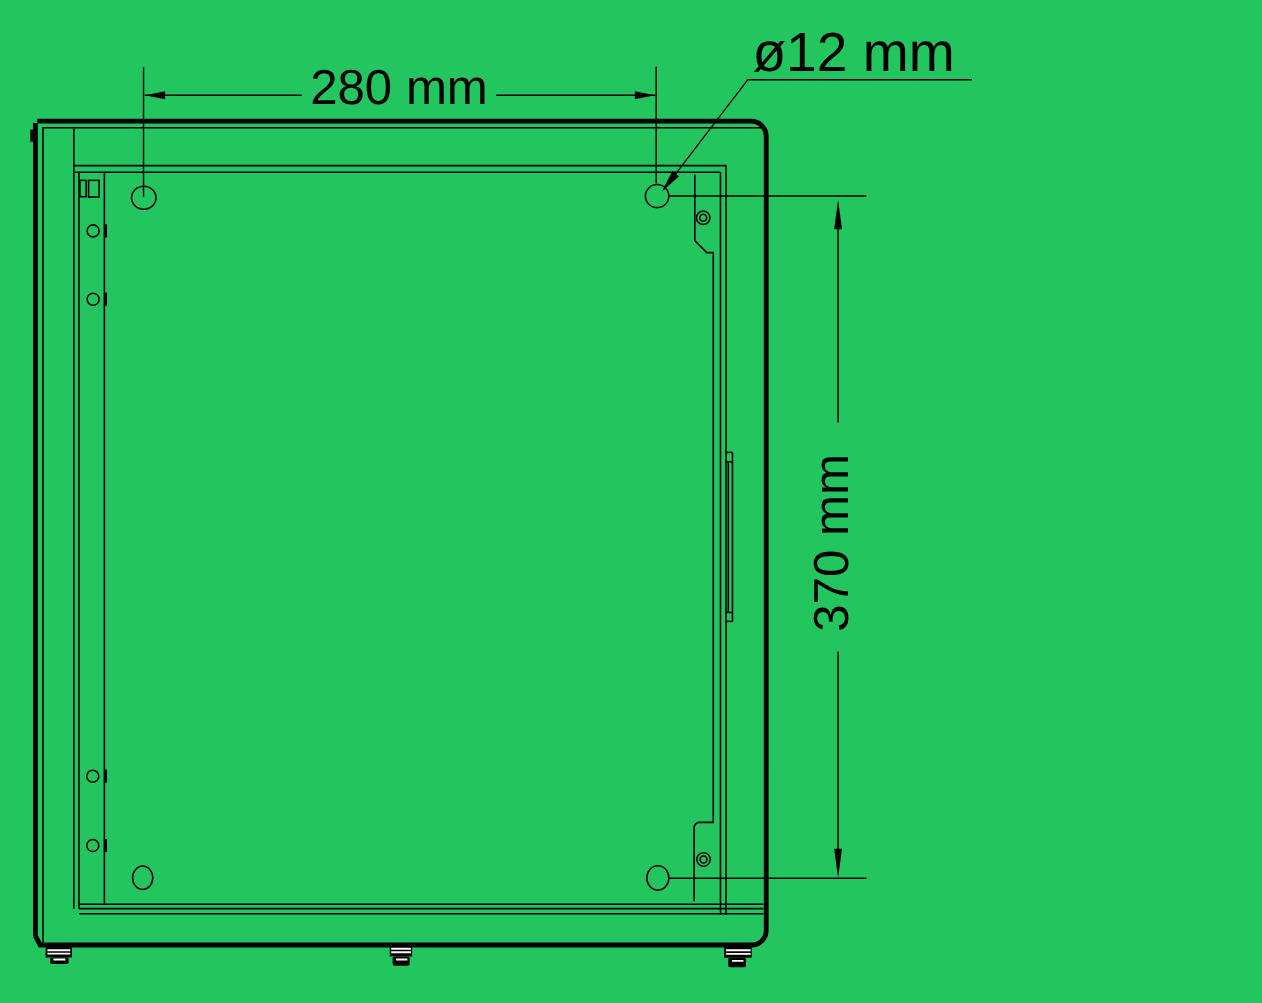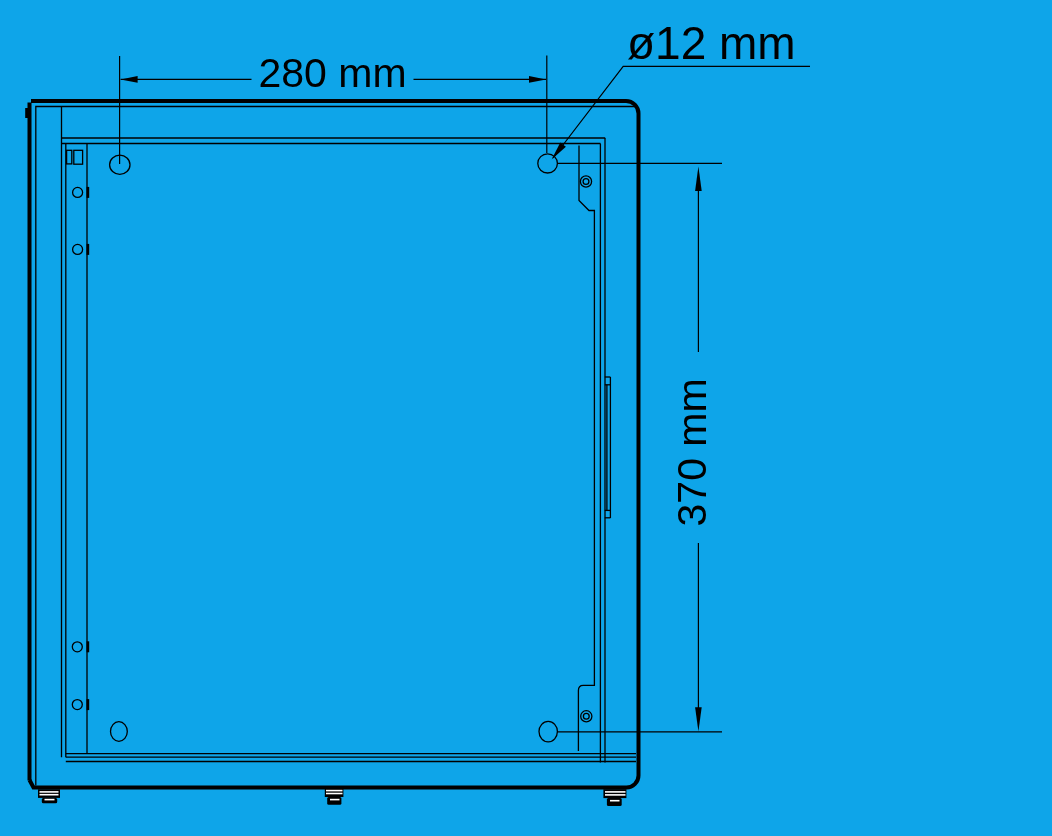--- a/index.html
+++ b/index.html
@@ -1,20 +1,20 @@
 <!DOCTYPE html>
 <html><head>
 <meta charset="utf-8">
 <style>
   html, body { margin: 0; padding: 0; background: #ffffff; }
   .canvas {
     position: relative;
     width: 1052px;
     height: 836px;
-    background: #0ea5e9;
+    background: #22c55e;
     overflow: hidden;
   }
   svg { position: absolute; left: 0; top: 0; }
   .thin   { stroke: #000000; stroke-width: 1.3; fill: none; }
   .dim    { stroke: #000000; stroke-width: 1.2; fill: none; }
   .thick  { stroke: #000000; stroke-width: 4;   fill: none; }
   .fillk  { fill: #000000; stroke: none; }
   .stripe { stroke: #ffffff; stroke-width: 1.6; fill: none; }
   .dimtext {
     font-family: "Liberation Sans", sans-serif;

